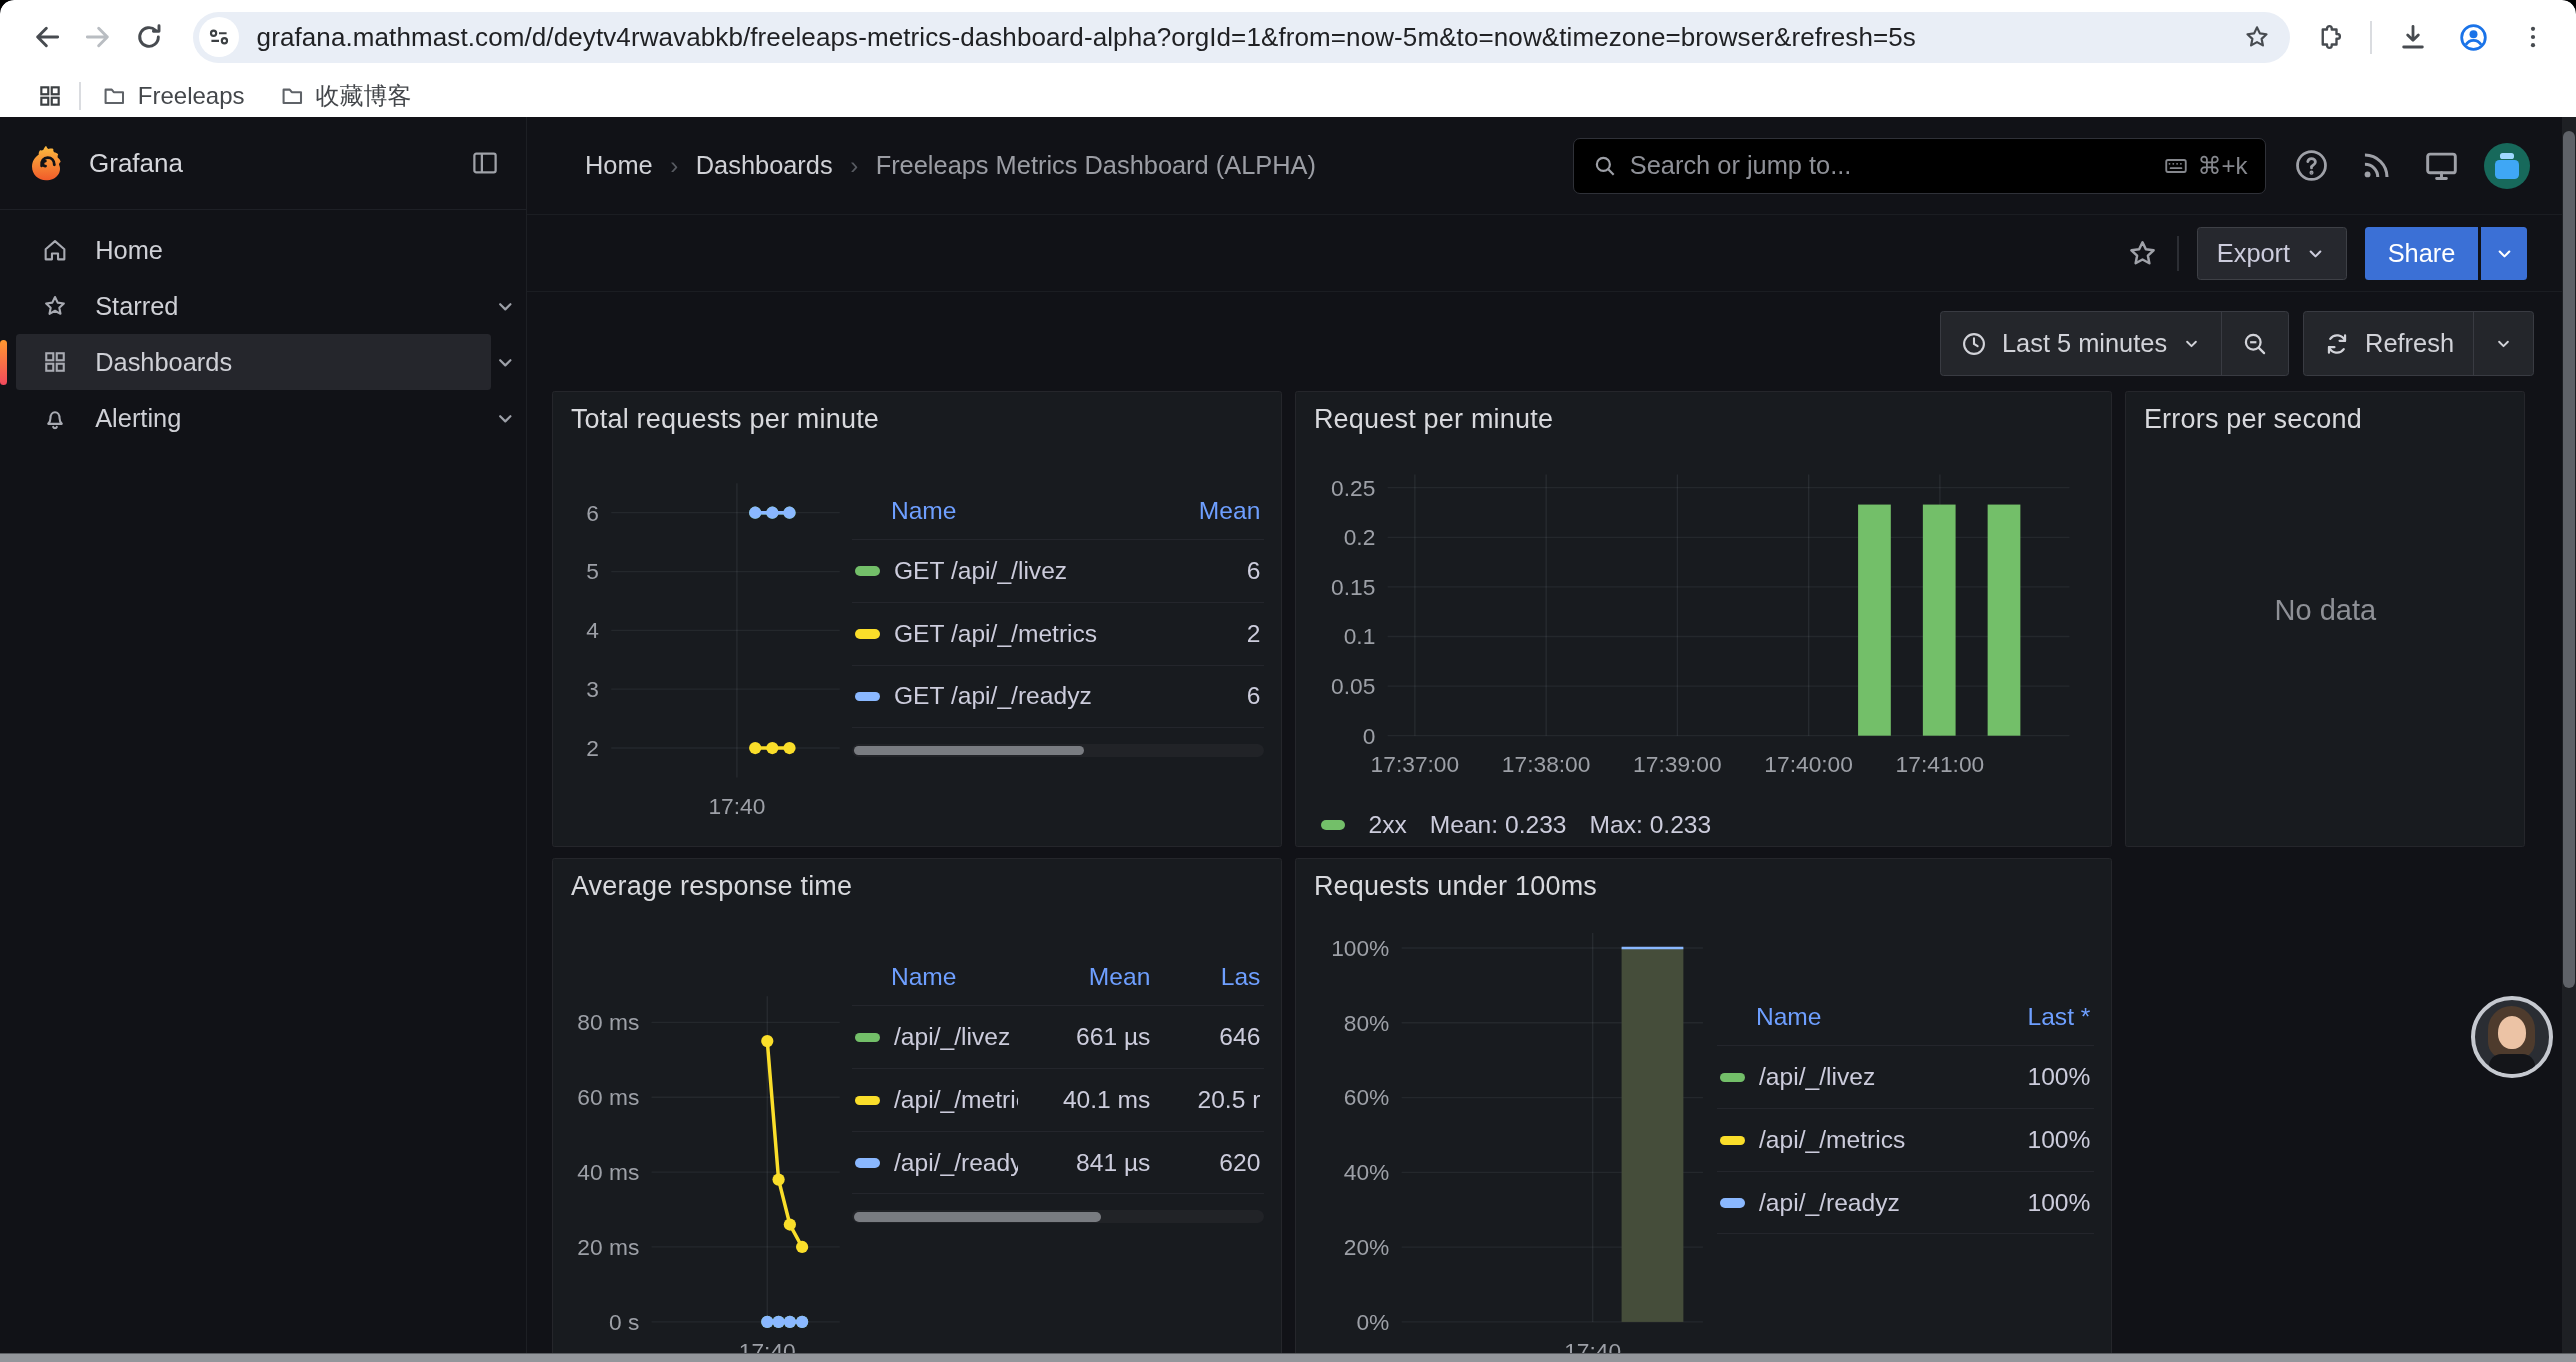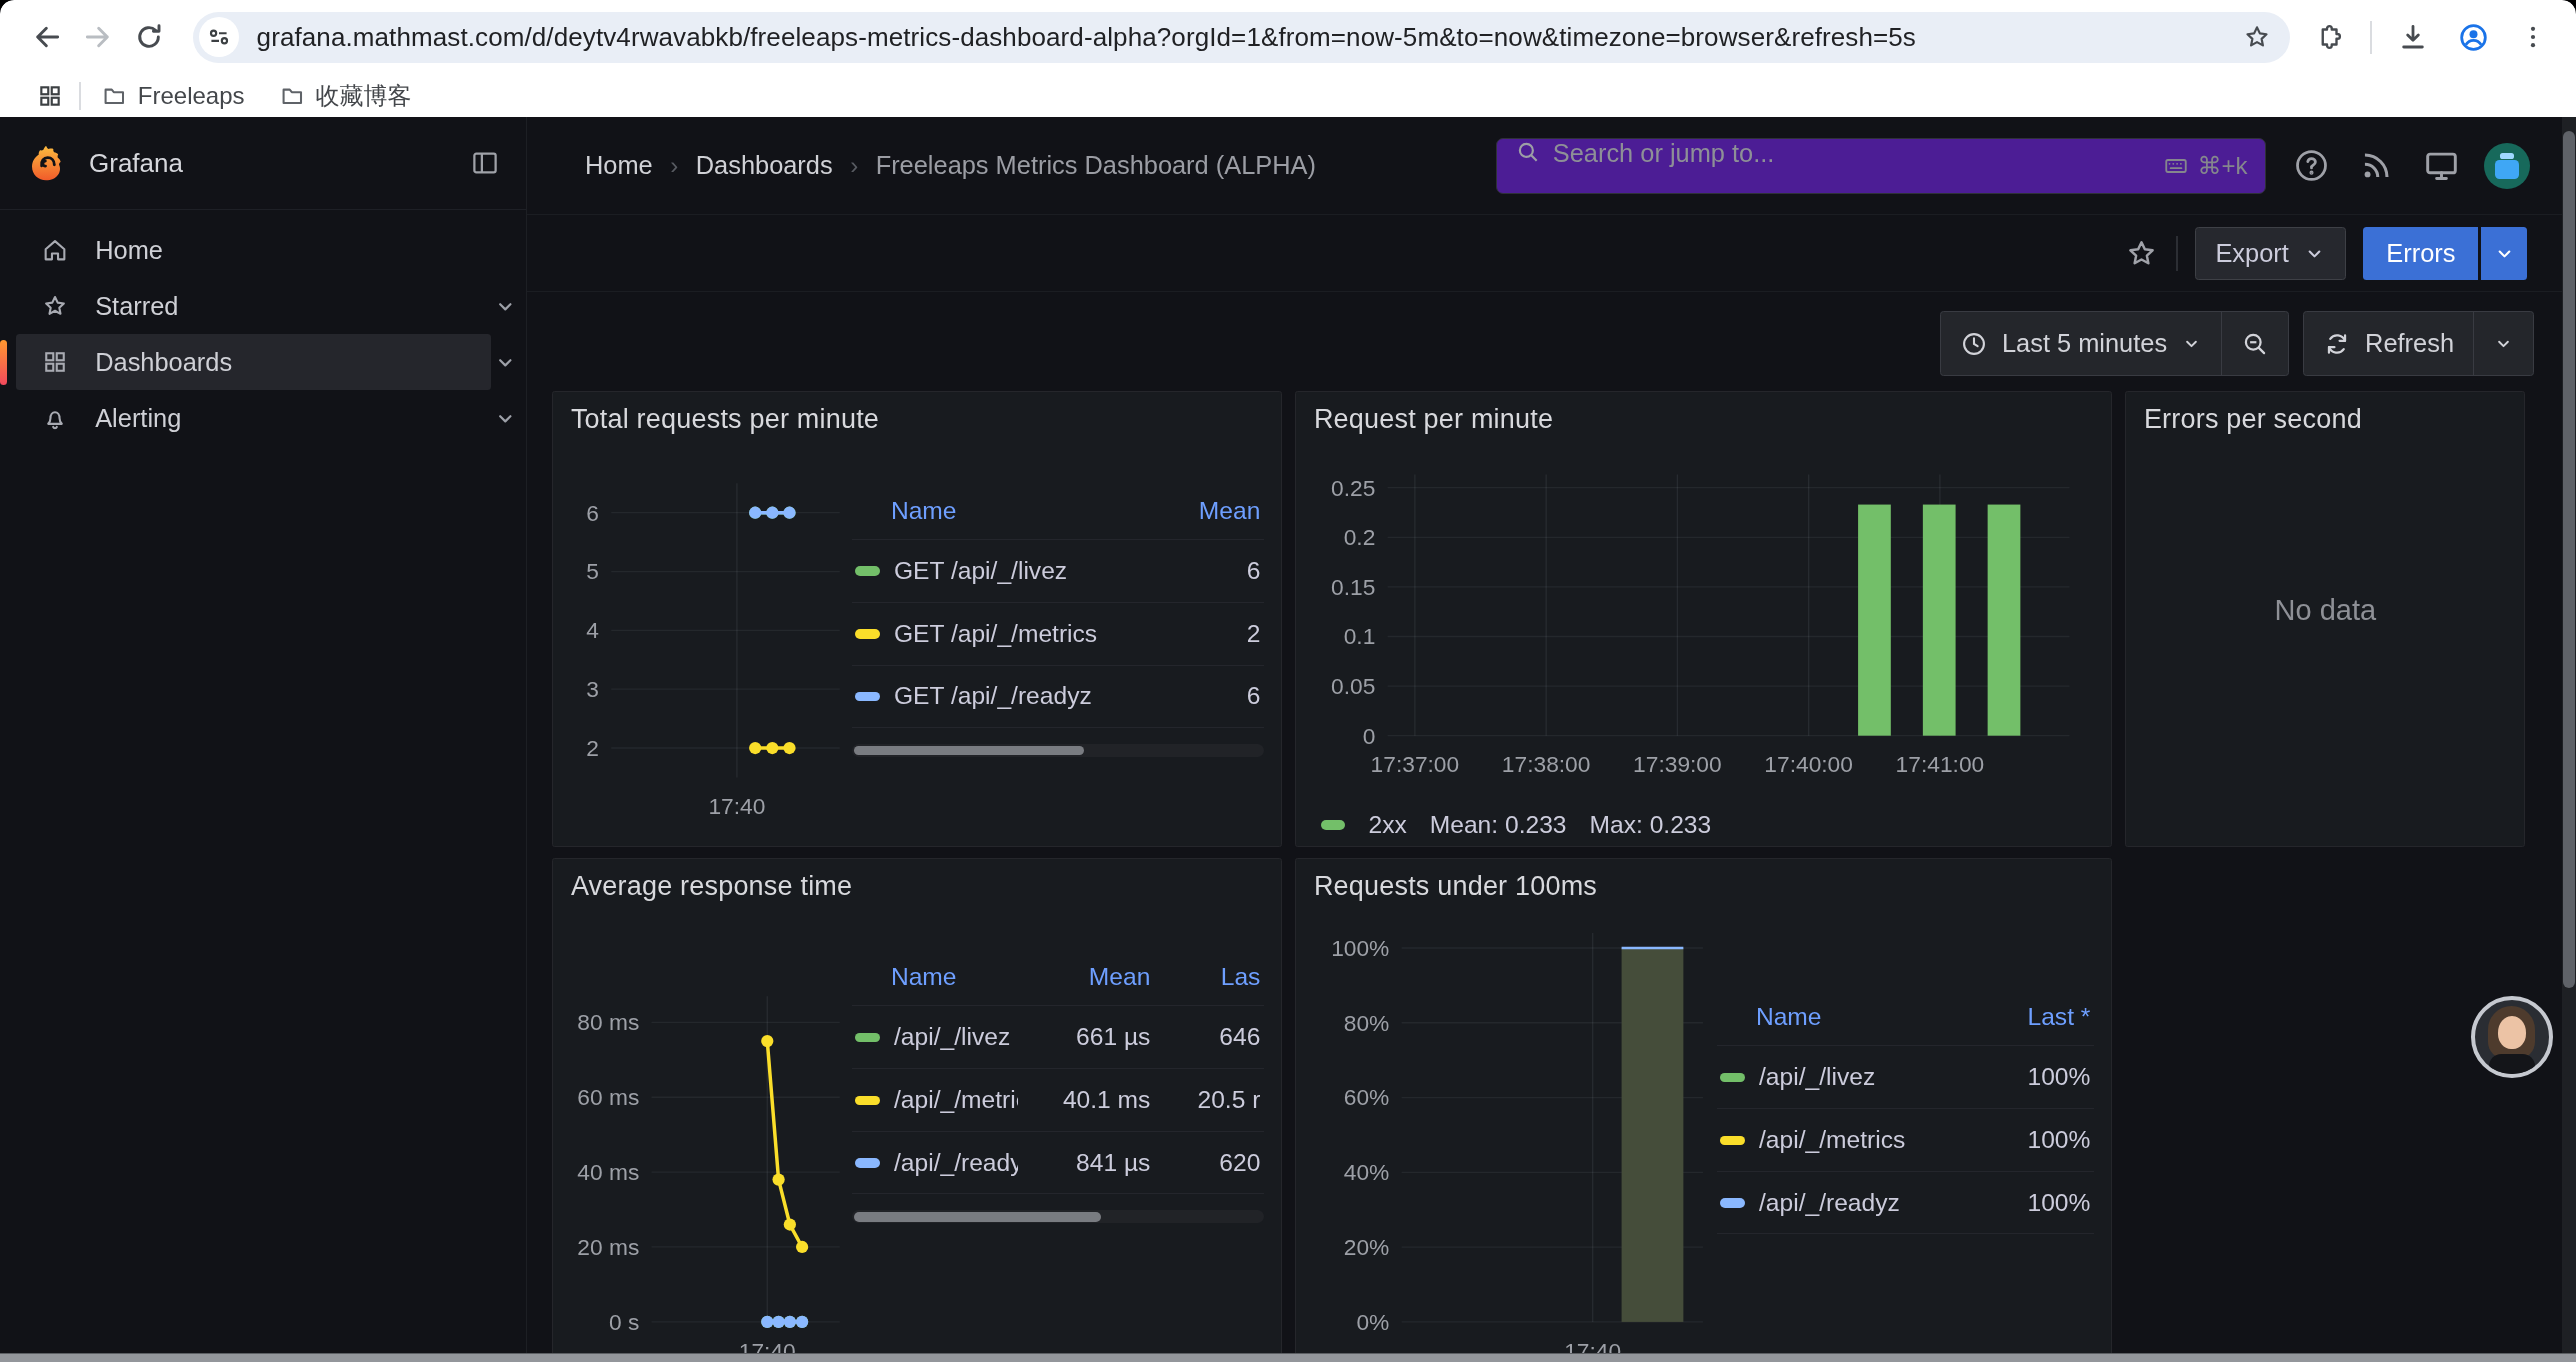--- a/index.html
+++ b/index.html
@@ -37,21 +37,21 @@
   .sn-item.active { background:#25262c; }
   .sn-item.active::before { content:''; position:absolute; left:-16px; top:5.3px; bottom:5.3px; width:7px; border-radius:3.5px; background:linear-gradient(180deg,#ff9830 0%,#f2495c 100%); }
 
   
   .gmain { flex:1; min-width:0; display:flex; flex-direction:column; }
   .gheader { height:98px; flex:none; display:flex; align-items:center; border-bottom:0.9px solid #1b1d22; padding:0 46px 0 58px; }
   .crumbs { display:flex; align-items:center; gap:17.5px; font-size:25.4px; flex:1; min-width:0; white-space:nowrap; overflow:hidden; }
   .crumb { color:#d0d1d6; font-weight:500; }
   .crumb.last { color:#9b9da4; font-weight:400; }
   .crumb-sep { color:#585b62; font-size:24px; }
-  .searchbox { width:770px; height:56px; flex:none; background:#4c1d95; border:0.9px solid #2f3138; border-radius:7px; display:flex; padding:0 17.5px; }
+  .searchbox { width:693px; height:56px; flex:none; background:#000000; border:0.9px solid #2f3138; border-radius:7px; display:flex; align-items:center; padding:0 17.5px; }
   .search-ph { margin-left:12.3px; font-size:25.4px; color:#8e9097; flex:1; }
   .kbd-hint { display:flex; align-items:center; gap:8.8px; color:#85878d; font-size:24px; }
   .hicons { display:flex; align-items:center; gap:21px; margin-left:23px; flex:none; }
   .hicon { width:44px; height:44px; display:flex; align-items:center; justify-content:center; color:#9fa1a8; }
   .gavatar { width:46px; height:46px; border-radius:50%; background:#17695b; position:relative; overflow:hidden; }
   .gavatar .px1 { position:absolute; left:10.5px; top:17.5px; width:24.6px; height:19px; border-radius:4.4px; background:#3fa7f5; }
   .gavatar .px2 { position:absolute; left:16px; top:10.5px; width:14px; height:6.1px; border-radius:2.6px; background:#9fd9ff; }
 
   .gsub { height:77px; flex:none; display:flex; align-items:center; justify-content:flex-end; gap:17.5px; border-bottom:0.9px solid #1b1d22; padding-right:49px; }
   .star-btn { color:#a0a2a9; display:flex; }
@@ -341,21 +341,21 @@
         </span>
         <span class="subdiv"></span>
         <div class="btn btn-export">
           <span>Export</span>
           <svg width="23" height="23" viewBox="0 0 24 24" fill="none" stroke="#ccccdc" stroke-width="2.2">
               <path d="M7 10l5 5 5-5" stroke-linecap="round" stroke-linejoin="round"></path>
             </svg>
         </div>
         <div class="share-wrap">
           <div class="btn btn-share">
-              <span>Errors</span>
+              <span>Share</span>
             </div>
           <div class="btn btn-share-chev">
             <svg width="23" height="23" viewBox="0 0 24 24" fill="none" stroke="#fff" stroke-width="2.2">
                 <path d="M7 10l5 5 5-5" stroke-linecap="round" stroke-linejoin="round"></path>
               </svg>
           </div>
         </div>
       </div>
 
       <div class="timerow">

